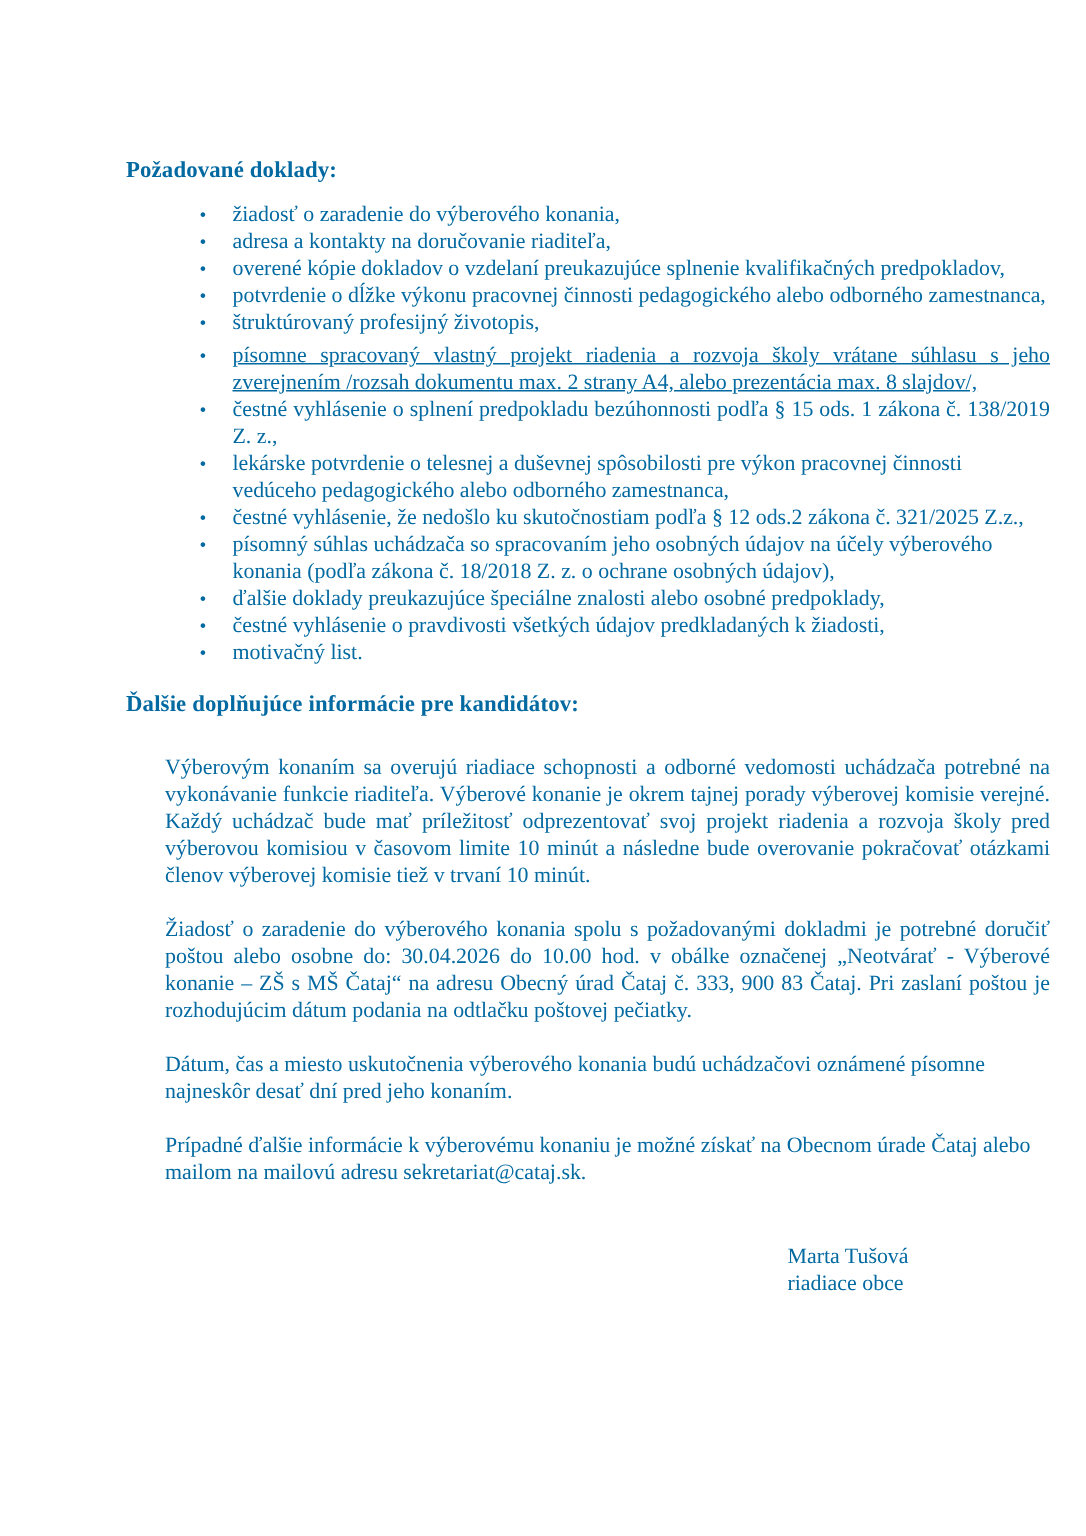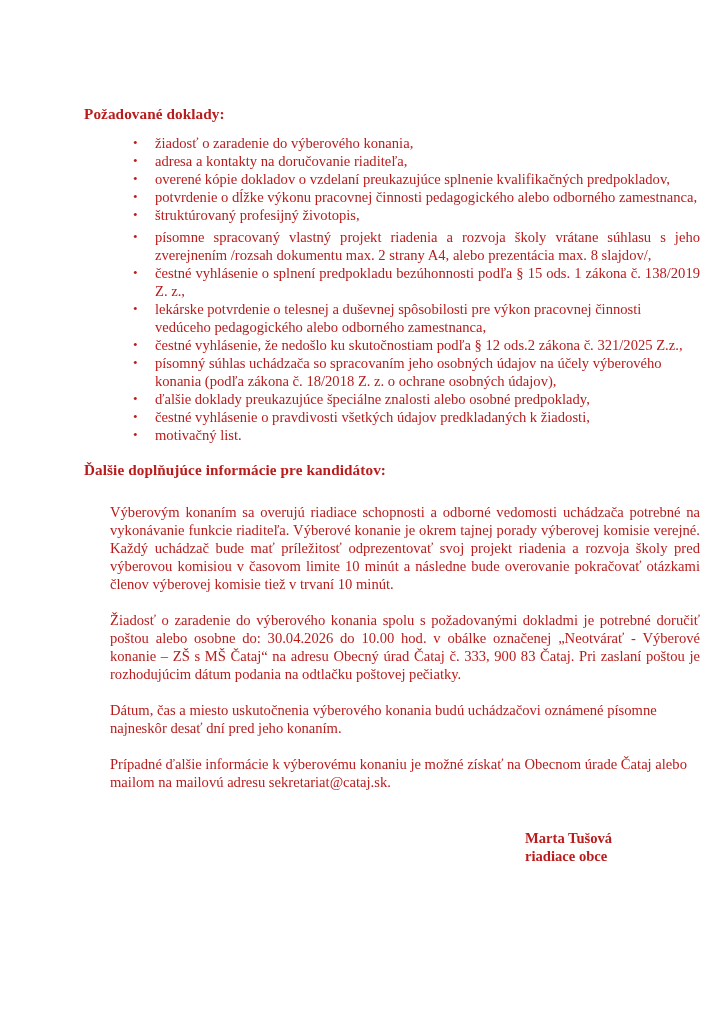--- a/index.html
+++ b/index.html
@@ -4,55 +4,55 @@
 <title>Document</title>
 <style>
   * { margin: 0; padding: 0; box-sizing: border-box; }
   html, body { background: #ffffff; }
   body {
     width: 724px; height: 1024px; overflow: hidden;
     font-family: "Liberation Serif", "DejaVu Serif", serif;
   }
   .page {
     position: relative; width: 724px; height: 1024px;
-    background: #ffffff; color: #b91c1c;
+    background: #ffffff; color: #0369a1;
     font-size: 14.6px; line-height: 18px;
   }
   .content { position: absolute; left: 84px; top: 104px; width: 616px; }
 
   .doc-heading {
     font-weight: bold; font-size: 15.2px; line-height: 19px;
     letter-spacing: 0.1px;
   }
   .heading-additional { margin-top: 14px; }
 
   .doc-list { list-style: none; margin: 11px 0 16px 0; padding-left: 71px; }
   .doc-list-item { position: relative; }
   .doc-list-item::before {
     content: "\2022"; position: absolute; left: -22px; top: 0;
     font-size: 13px;
   }
   
-  .doc-list-item:nth-child(6) { margin-top: 4px; }
+  .doc-list-item:nth-child(6) { margin-top: 4px; text-decoration: underline; }
   .doc-list-item:nth-child(6),
   .doc-list-item:nth-child(7),
   .doc-list-item:nth-child(9) { text-align: justify; }
 
   .paragraphs { margin-top: 24px; padding-left: 26px; }
   .doc-paragraph { margin-bottom: 7px; }
   .doc-paragraph:nth-child(1),
   .doc-paragraph:nth-child(2) { text-align: justify; }
   .doc-paragraph:nth-child(2),
   .doc-paragraph:nth-child(3),
   .doc-paragraph:nth-child(4) { margin-top: 18px; }
 
   .bold { font-weight: normal; }
 
   .signature { margin-top: 38px; margin-left: 441px; }
-  .sig-line { line-height: 18px; font-weight: bold; }
+  .sig-line { line-height: 18px; }
 </style>
 </head>
 <body>
 
 <div class="page">
   <div class="content">
 
     <div class="doc-heading">Požadované doklady:</div>
 
     <ul class="doc-list">

